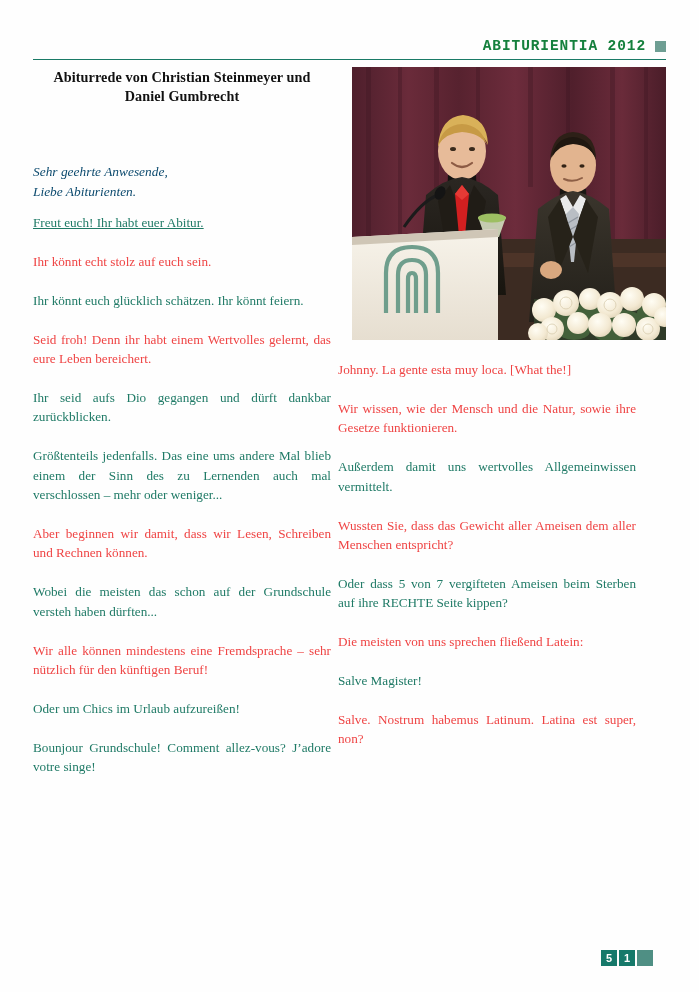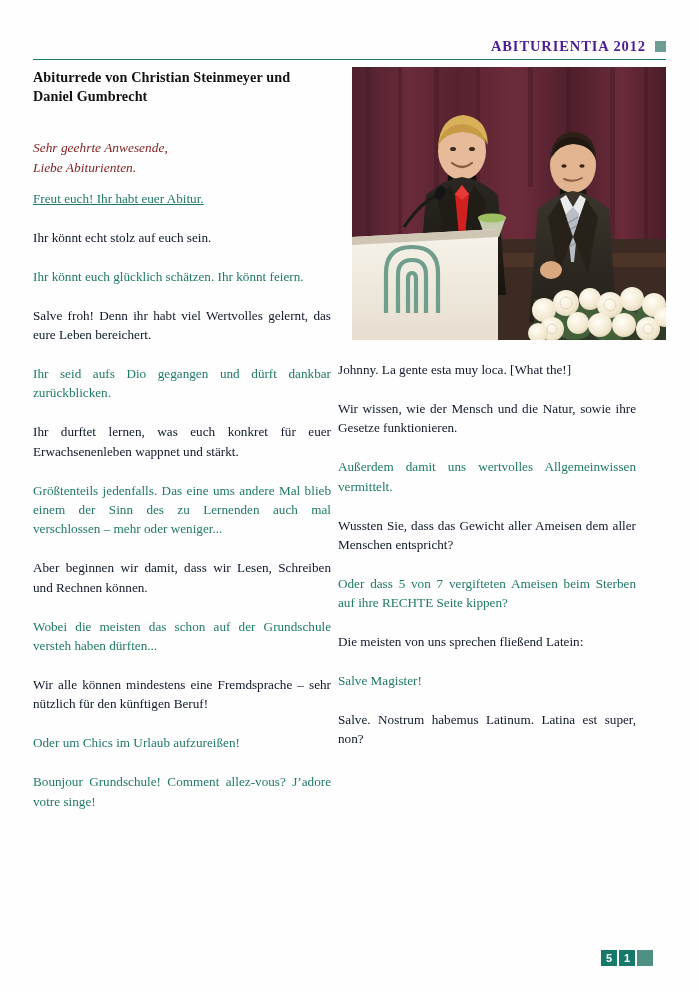--- a/index.html
+++ b/index.html
@@ -31,25 +31,25 @@
     left: 33px;
     top: 34px;
     width: 633px;
     height: 24px;
     display: flex;
     align-items: center;
     justify-content: flex-end;
     gap: 9px;
   }
   .masthead-title {
-    font-family: Liberation Serif, serif;
+    font-family: Liberation Mono, monospace;
     font-weight: bold;
     font-size: 14.5px;
     letter-spacing: 0.9px;
-    color: #4c1d95;
+    color: #15803d;
     white-space: nowrap;
   }
   .masthead-square {
     width: 11px;
     height: 11px;
     background: #6e9e93;
     display: block;
   }
   .header-rule {
     position: absolute;
@@ -69,44 +69,44 @@
     line-height: 19.4px;
   }
   .col-left  { left: 33px;  top: 68px; }
   .col-right { left: 338px; top: 360px; }
 
   .article-title {
     font-weight: bold;
     font-size: 14.2px;
     line-height: 19px;
     color: #111111;
-    text-align: left;
+    text-align: center;
     margin: 0 0 0 0;
     letter-spacing: 0.1px;
   }
 
   .salutation {
     font-style: italic;
     font-size: 13.4px;
     line-height: 19.5px;
     text-align: left;
-    color: #7f1d1d;
-    margin: 32px 0 0 0;
+    color: #0c4a6e;
+    margin: 56px 0 0 0;
   }
 
   p.para {
     margin: 0;
     padding: 0;
     hyphens: auto;
     -webkit-hyphens: auto;
   }
   p.para + p.para { margin-top: 19.5px; }
   .col-left p.para:first-of-type { margin-top: 12px; text-decoration: underline; }
 
-  .tone-dark  { color: #0f172a; }
+  .tone-dark  { color: #ef4444; }
   .tone-teal  { color: #1f7a66; }
 
   
   .photo {
     position: absolute;
     left: 352px;
     top: 67px;
     width: 314px;
     height: 273px;
     overflow: hidden;
@@ -306,23 +306,22 @@
   <div class="col col-left">
     <h1 class="article-title">Abiturrede von Christian Steinmeyer und Daniel Gumbrecht</h1>
     <div class="salutation">
       <span>Sehr geehrte Anwesende,</span><br>
       <span>Liebe Abiturienten.</span>
     </div>
     <div>
         <p class="para tone-teal">Freut euch! Ihr habt euer Abitur.</p>
         <p class="para tone-dark">Ihr könnt echt stolz auf euch sein.</p>
         <p class="para tone-teal">Ihr könnt euch glücklich schätzen. Ihr könnt feiern.</p>
-        <p class="para tone-dark">Salve froh! Denn ihr habt viel Wertvolles gelernt, das eure Leben bereichert.</p>
+        <p class="para tone-dark">Seid froh! Denn ihr habt einem Wertvolles gelernt, das eure Leben bereichert.</p>
         <p class="para tone-teal">Ihr seid aufs Dio gegangen und dürft dankbar zurückblicken.</p>
-        <p class="para tone-dark">Ihr durftet lernen, was euch konkret für euer Erwachsenenleben wappnet und stärkt.</p>
         <p class="para tone-teal">Größtenteils jedenfalls. Das eine ums andere Mal blieb einem der Sinn des zu Lernenden auch mal verschlossen – mehr oder weniger...</p>
         <p class="para tone-dark">Aber beginnen wir damit, dass wir Lesen, Schreiben und Rechnen können.</p>
         <p class="para tone-teal">Wobei die meisten das schon auf der Grundschule versteh haben dürften...</p>
         <p class="para tone-dark">Wir alle können mindestens eine Fremdsprache – sehr nützlich für den künftigen Beruf!</p>
         <p class="para tone-teal">Oder um Chics im Urlaub aufzureißen!</p>
         <p class="para tone-teal">Bounjour Grundschule! Comment allez-vous? J’adore votre singe!</p>
       </div>
   </div>
 
   <div class="col col-right">

